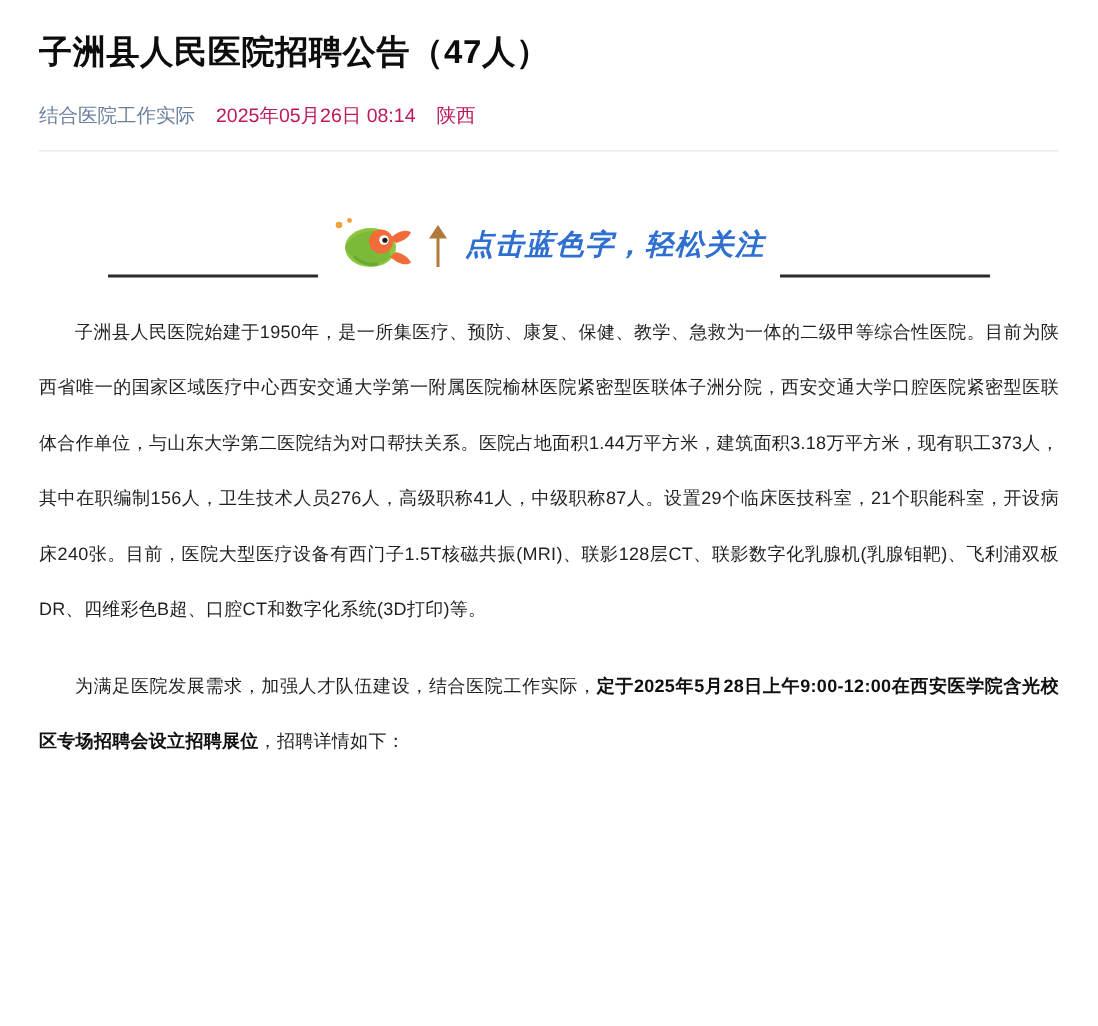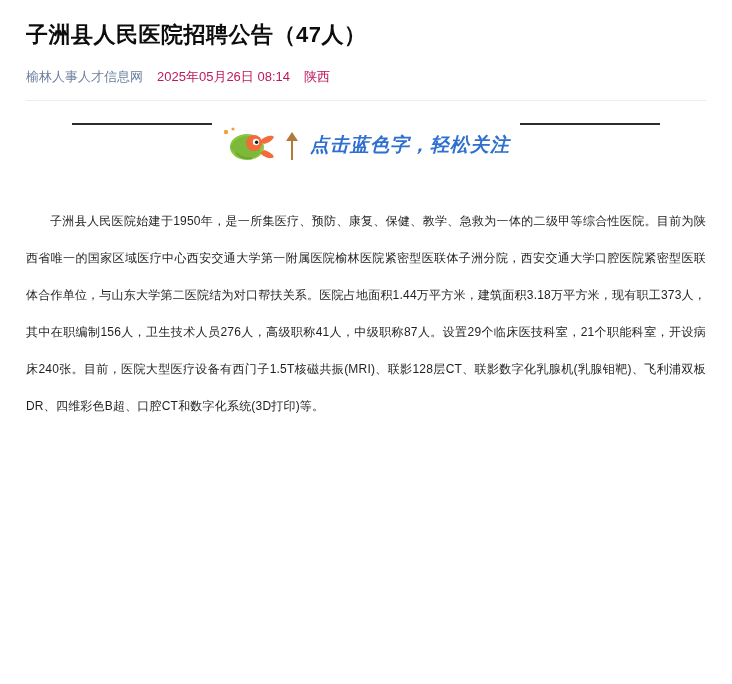--- a/index.html
+++ b/index.html
@@ -46,21 +46,21 @@
   .divider {
     margin-top: 14px;
     border-top: 1px solid #ececec;
     width: 100%;
   }
   .banner {
     margin-top: 22px;
     height: 62px;
     position: relative;
     display: flex;
-    align-items: flex-start;
+    align-items: flex-end;
     justify-content: center;
   }
   .banner-line {
     height: 2px;
     background: #2c2c2c;
     flex: 0 0 auto;
   }
   .banner-line.left { width: 140px; margin-right: 8px; }
   .banner-line.right { width: 140px; margin-left: 10px; }
   .banner-center {
@@ -126,21 +126,21 @@
   }
 </style>
 </head>
 <body>
 
 <div class="page">
 
   <h1 class="article-title">子洲县人民医院招聘公告（47人）</h1>
 
   <div class="meta-row">
-    <span class="meta-source">榆林人事人才信息网</span>
+    <span class="meta-source">结合医院工作实际</span>
     <span class="meta-date">2025年05月26日  08:14</span>
     <span class="meta-region">陕西</span>
   </div>
 
   <div class="divider"></div>
 
   <div class="banner">
     <div class="banner-line left"></div>
     <div class="banner-center">
       <div class="fish-wrap">
@@ -160,15 +160,18 @@
       <div class="arrow-up"></div>
       <div class="banner-text">点击蓝色字，轻松关注</div>
     </div>
     <div class="banner-line right"></div>
   </div>
 
   <div class="content">
     <p>
       <span>子洲县人民医院始建于1950年，是一所集医疗、预防、康复、保健、教学、急救为一体的二级甲等综合性医院。目前为陕西省唯一的国家区域医疗中心西安交通大学第一附属医院榆林医院紧密型医联体子洲分院，西安交通大学口腔医院紧密型医联体合作单位，与山东大学第二医院结为对口帮扶关系。医院占地面积1.44万平方米，建筑面积3.18万平方米，现有职工373人，其中在职编制156人，卫生技术人员276人，高级职称41人，中级职称87人。设置29个临床医技科室，21个职能科室，开设病床240张。目前，医院大型医疗设备有西门子1.5T核磁共振(MRI)、联影128层CT、联影数字化乳腺机(乳腺钼靶)、飞利浦双板DR、四维彩色B超、口腔CT和数字化系统(3D打印)等。</span>
     </p>
+    <p>
+      <span>为满足医院发展需求，加强人才队伍建设，结合医院工作实际，</span><span class="bold">定于2025年5月28日上午9:00-12:00在西安医学院含光校区专场招聘会设立招聘展位</span><span>，招聘详情如下：</span>
+    </p>
   </div>
 
 </div>
 
 </body></html>

